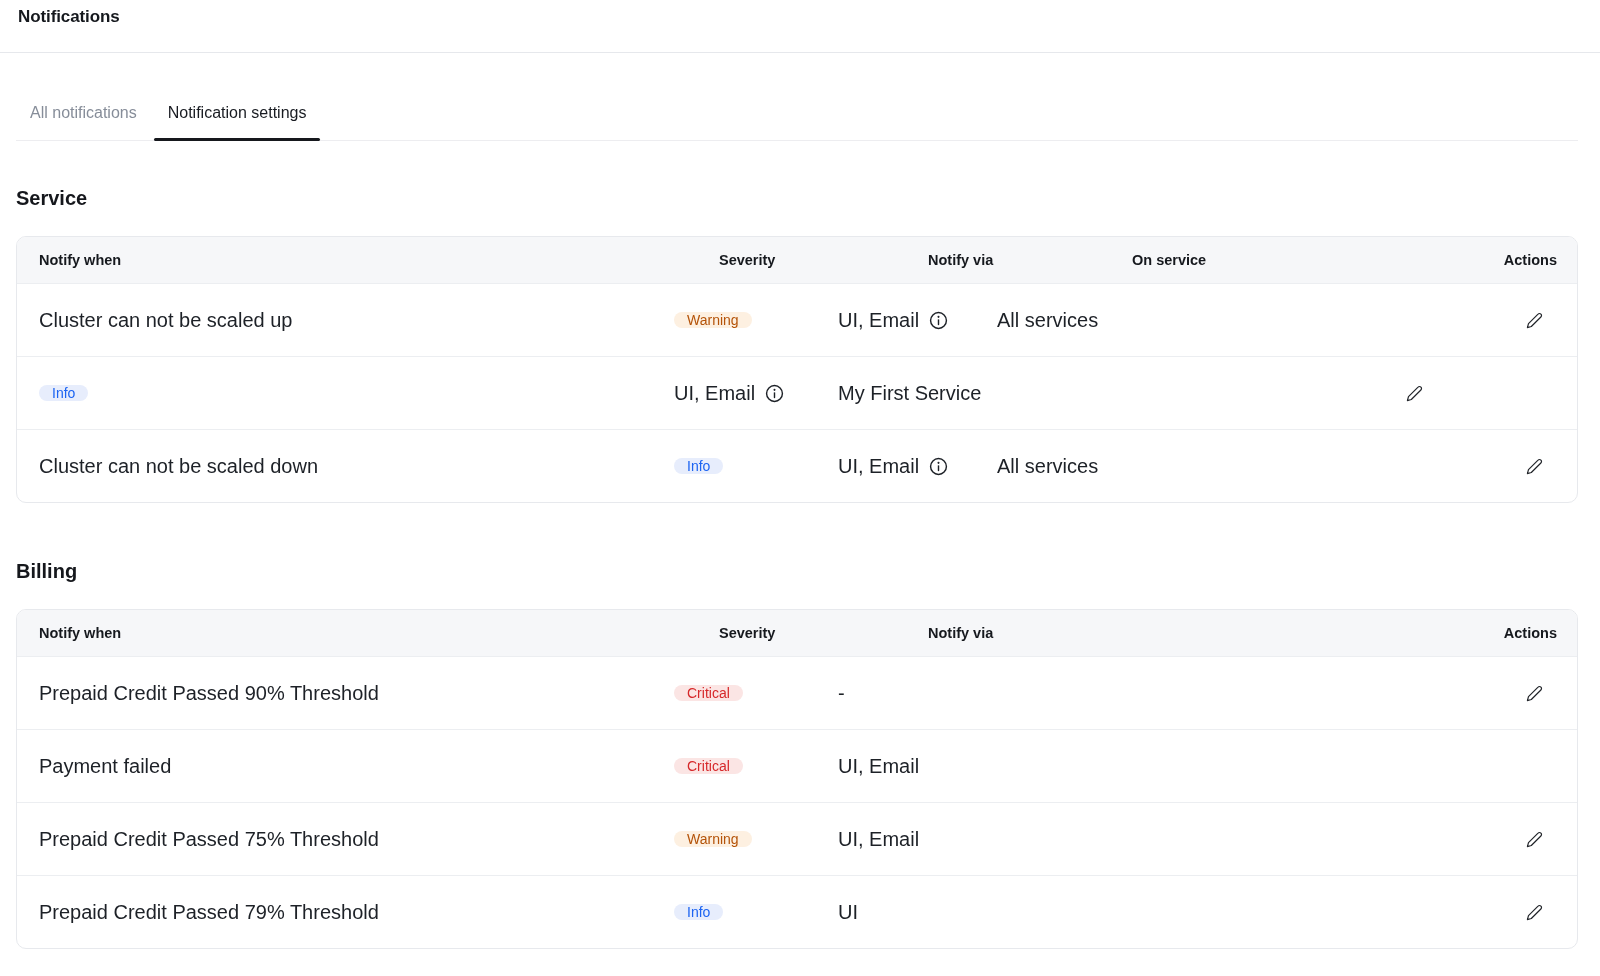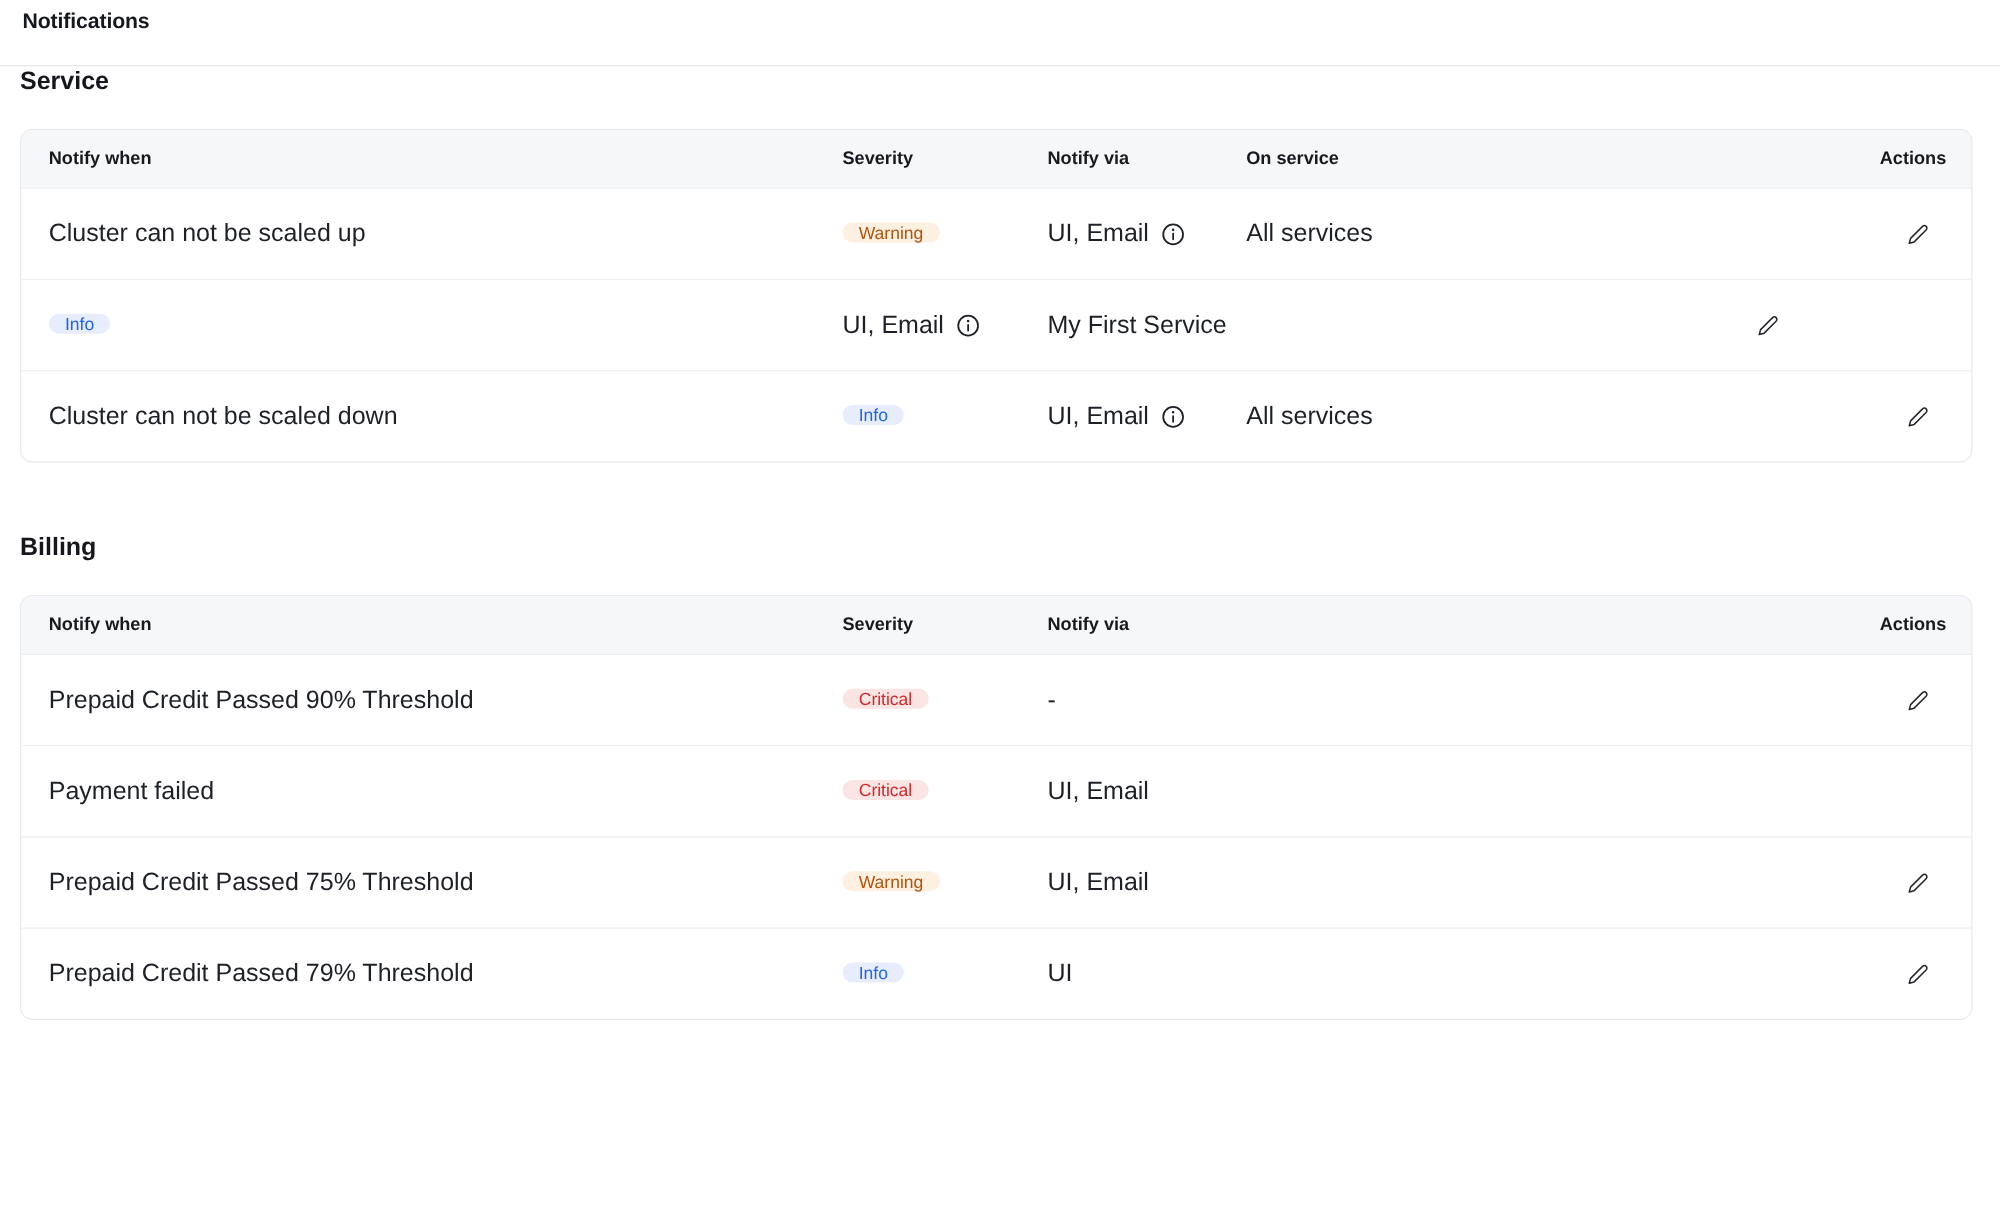--- a/index.html
+++ b/index.html
@@ -31,37 +31,37 @@
     background: none; border: none; cursor: pointer;
     font-family: inherit; font-size: 16px; line-height: 20px;
     color: #868d99; padding: 0 14px 17px; position: relative;
   }
   .tab.active { color: #181b21; font-weight: 500; }
   .tab.active::after {
     content: ""; position: absolute; left: 0; right: 0; bottom: -1px;
     height: 3px; background: #16181d; border-radius: 2px;
   }
 
-  .section { }
+  .section { margin-top: 45px; }
   .section + .section { margin-top: 56px; }
   .section-title {
     font-size: 20px; font-weight: 700; color: #15171c;
     margin: 0; line-height: 24px;
   }
 
   .tbl {
     margin-top: 26px;
     border: 1px solid #e7e9ed; border-radius: 10px;
     overflow: hidden; background: #fff;
   }
   .thead { background: #f6f7f9; }
   .row { display: grid; align-items: center; }
   .grid-5 { grid-template-columns: 657px 164px 159px 1fr 120px; }
   .grid-4 { grid-template-columns: 657px 164px 1fr 120px; }
-  .thead .row { height: 46px; }
+  .thead .row { height: 46px; gap: 45px; }
   .tbody .row { height: 73px; border-top: 1px solid #eceef1; }
   .cell:first-child { padding-left: 22px; }
   .th { font-size: 14.5px; font-weight: 600; color: #16191e; }
   .th-actions { text-align: right; padding-right: 20px; }
   .td-main { font-size: 20px; color: #1d2127; }
 
   .badge {
     display: inline-flex; align-items: center; justify-content: center;
     height: 16px; padding: 0 13px; border-radius: 15px;
     font-size: 14px; font-weight: 500; white-space: nowrap;
@@ -75,20 +75,24 @@
     background: none; border: none; cursor: pointer; padding: 4px;
     display: inline-flex; line-height: 0; border-radius: 4px;
   }
 </style>
 </head>
 <body>
 
 <div class="page">
   <h1 class="page-title">Notifications</h1>
   <hr class="top-divider">
+  <nav class="tabs">
+      <button class="tab">All notifications</button>
+      <button class="tab active">Notification settings</button>
+    </nav>
   <main>
       <section class="section">
         <h2 class="section-title">Service</h2>
         <div class="tbl">
           <div class="thead">
             <div class="row grid-5">
               <div class="cell th">Notify when</div>
               <div class="cell th">Severity</div>
               <div class="cell th">Notify via</div>
               <div class="cell th">On service</div>

